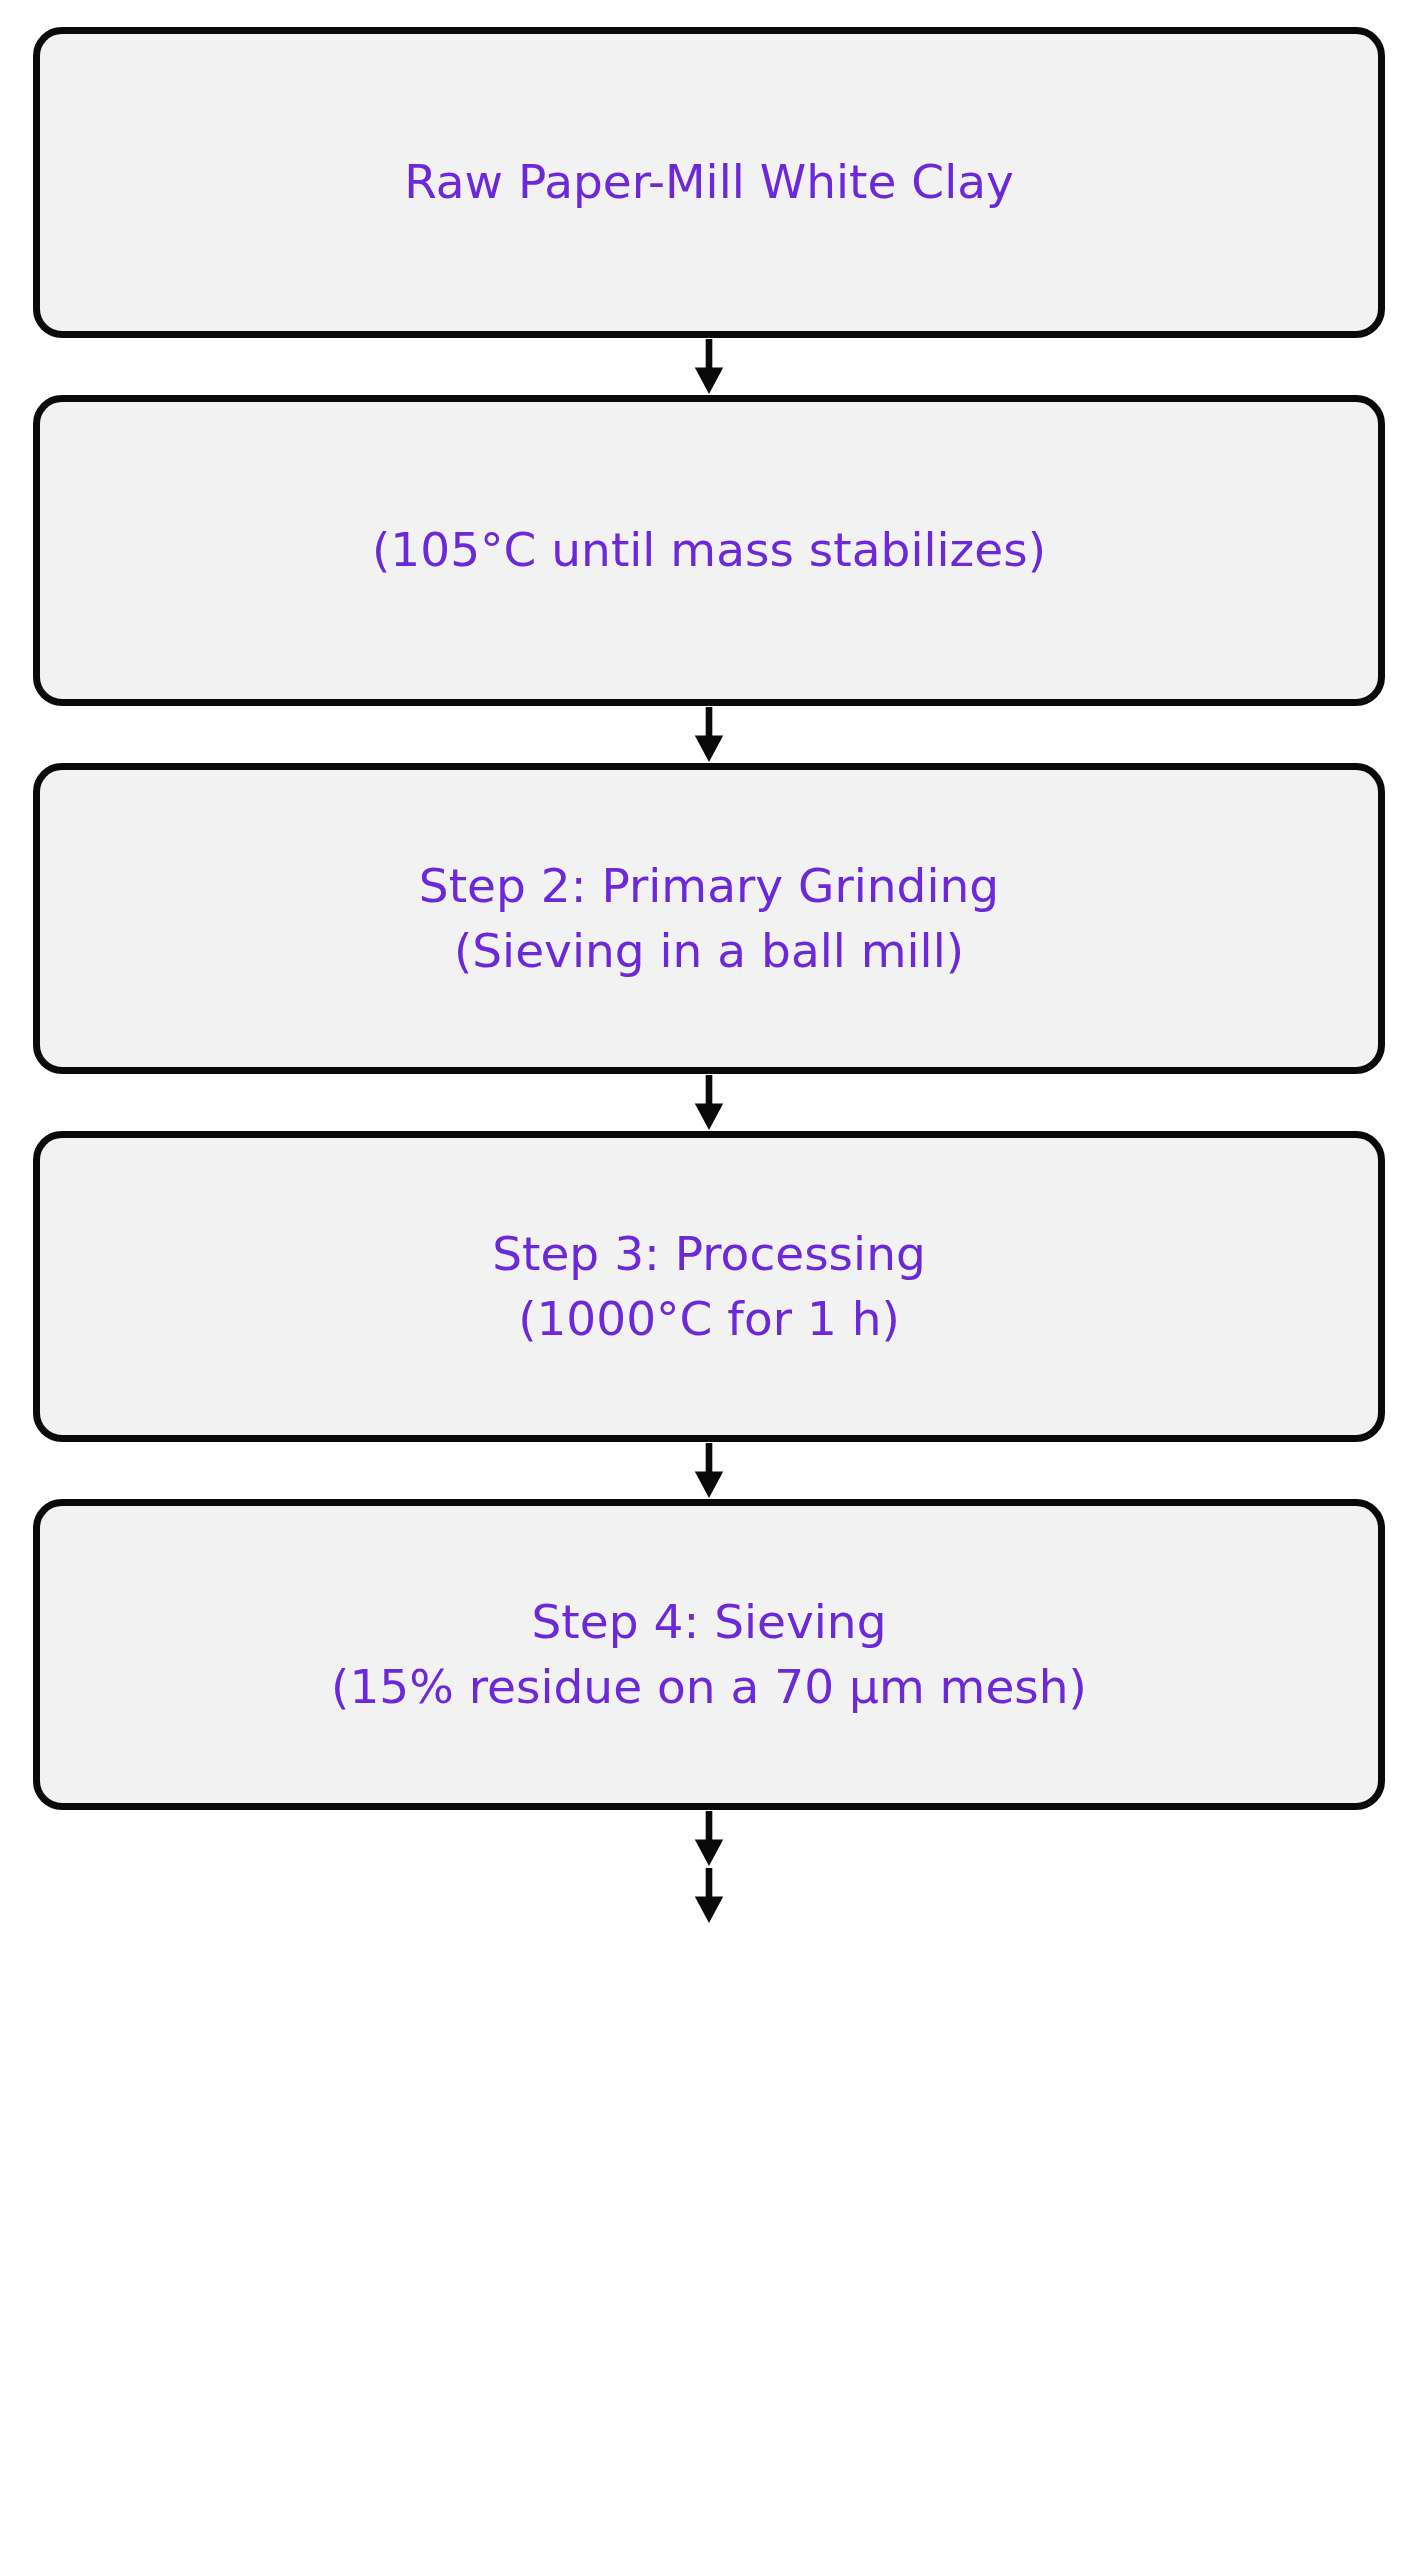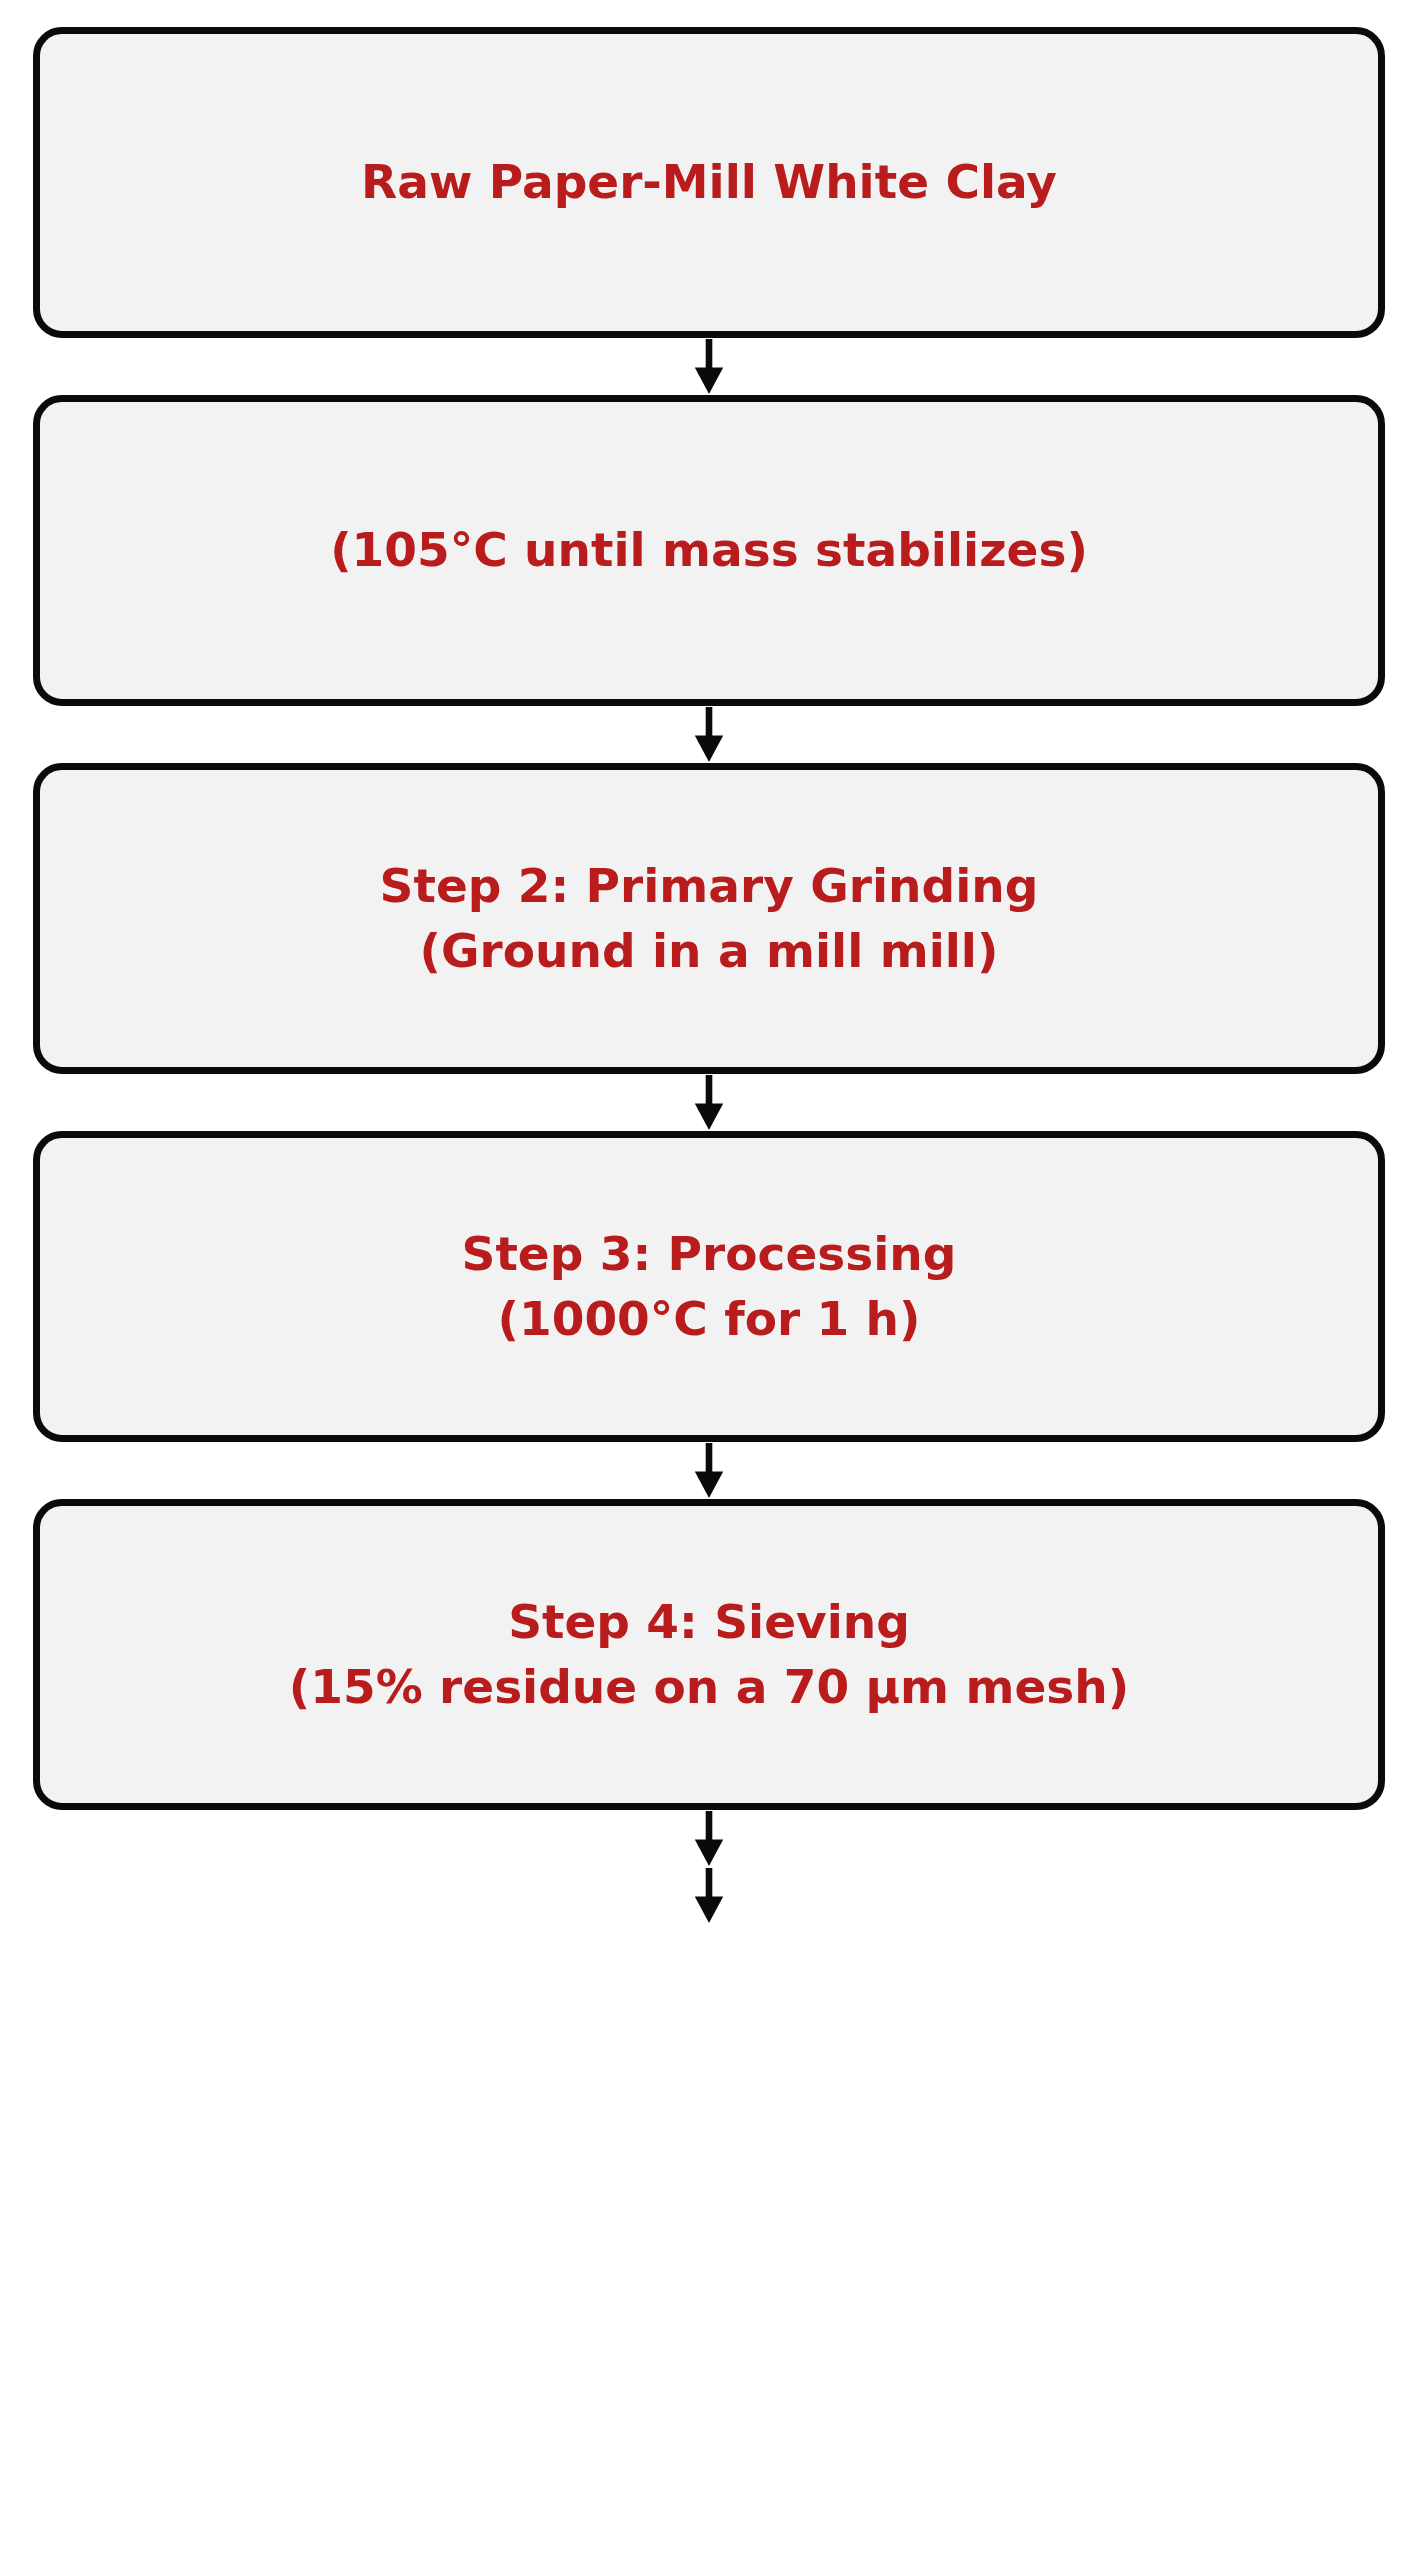--- a/index.html
+++ b/index.html
@@ -28,22 +28,22 @@
     border: 7.6px solid #0a0a0a;
     border-radius: 29px;
     display: flex;
     flex-direction: column;
     align-items: center;
     justify-content: center;
     text-align: center;
   }
   .node-title, .node-subtitle {
     font-size: 47px;
-    font-weight: bold;
-    color: #b91c1c;
+    font-weight: normal;
+    color: #6d28d9;
     line-height: 1.38;
     white-space: nowrap;
   }
   .connector {
     height: 57px;
     display: flex;
     align-items: center;
     justify-content: center;
   }
   .connector svg {
@@ -73,21 +73,21 @@
 
   <div class="connector">
     <svg width="36" height="55" viewBox="0 0 38 58">
       <line x1="19" y1="0" x2="19" y2="34" stroke="#0a0a0a" stroke-width="7"></line>
       <polygon points="19,58 4,30 34,30" fill="#0a0a0a"></polygon>
     </svg>
   </div>
 
   <div class="node">
     <div class="node-title">Step 2: Primary Grinding</div>
-    <div class="node-subtitle">(Ground in a mill mill)</div>
+    <div class="node-subtitle">(Sieving in a ball mill)</div>
   </div>
 
   <div class="connector">
     <svg width="36" height="55" viewBox="0 0 38 58">
       <line x1="19" y1="0" x2="19" y2="34" stroke="#0a0a0a" stroke-width="7"></line>
       <polygon points="19,58 4,30 34,30" fill="#0a0a0a"></polygon>
     </svg>
   </div>
 
   <div class="node">

